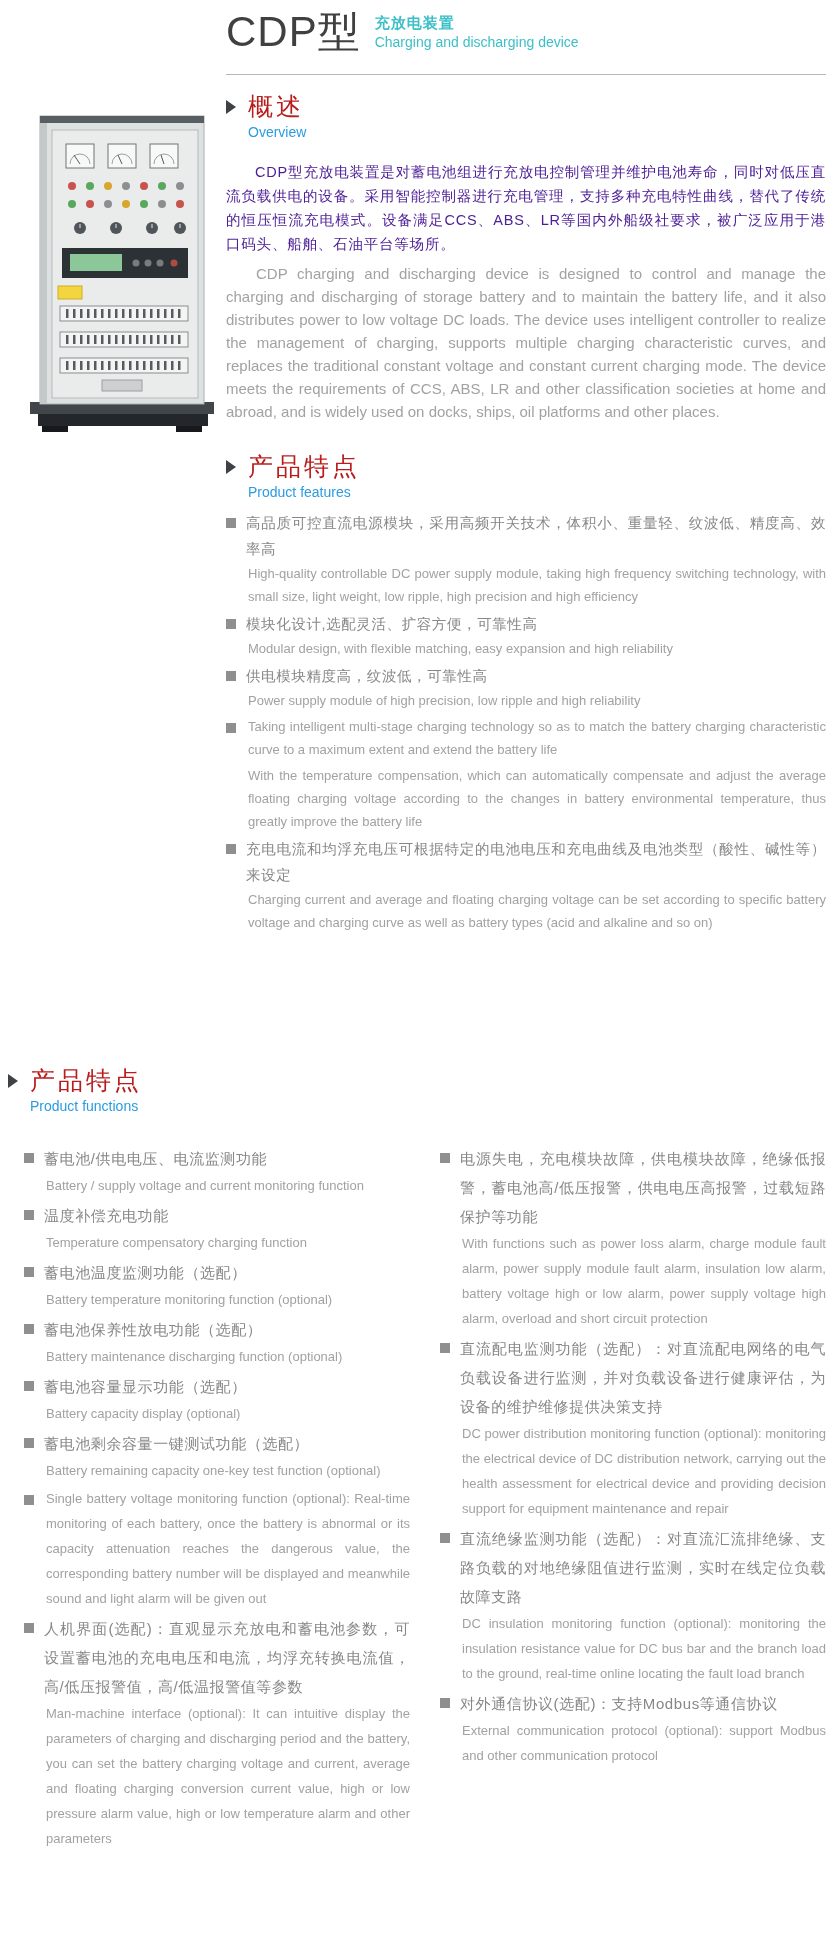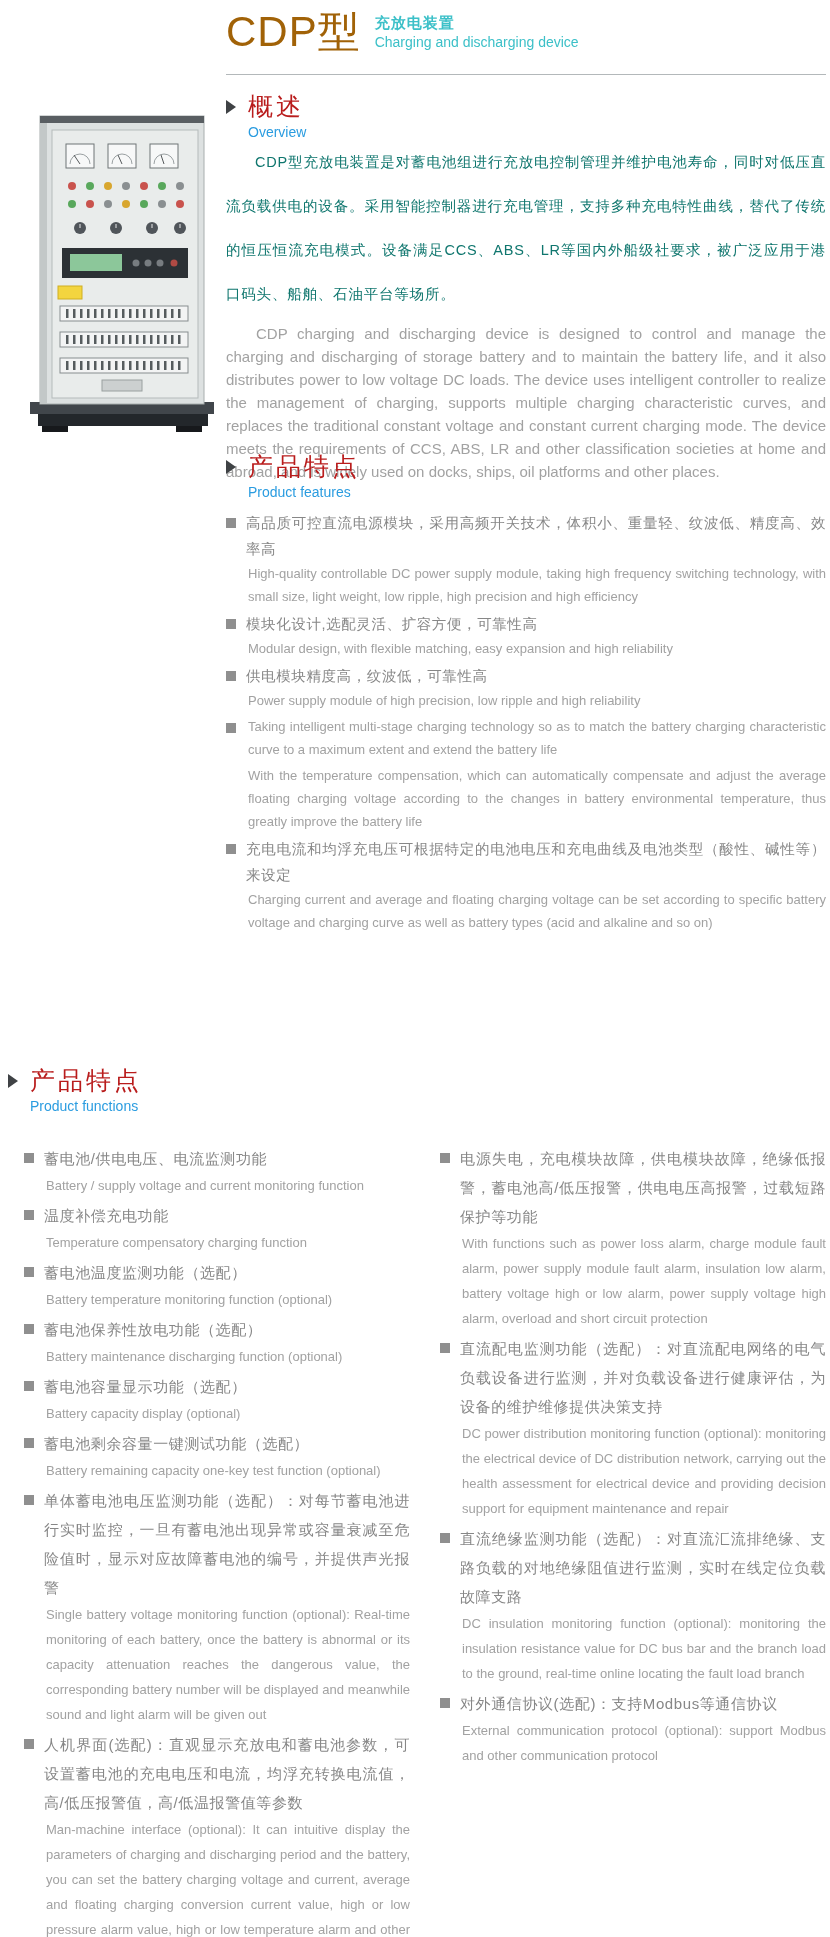--- a/index.html
+++ b/index.html
@@ -3,35 +3,35 @@
 <meta charset="utf-8">
 <style>
   html,body { margin:0; padding:0; }
   body {
     width:830px; height:1937px; position:relative;
     background:#ffffff; overflow:hidden;
     font-family:"Liberation Sans", sans-serif;
   }
   
   #header { position:absolute; left:226px; top:8px; display:flex; align-items:flex-start; }
-  .model { font-size:42px; line-height:48px; color:#a16207; font-weight:400; letter-spacing:1px; }
+  .model { font-size:42px; line-height:48px; color:#404040; font-weight:400; letter-spacing:1px; }
   .model-sub { margin-left:14px; margin-top:4px; }
   .model-sub .cnt { font-size:15px; font-weight:700; color:#3cc0c8; line-height:21px; letter-spacing:1px; }
   .model-sub .ent { font-size:14px; color:#3cc0c8; line-height:19px; }
   #title-divider { position:absolute; left:226px; top:74px; width:600px; height:1px; background:#b3b8ba; }
 
   
   .sec-head-row { display:flex; align-items:center; }
   .tri { width:0; height:0; border-top:7px solid transparent; border-bottom:7px solid transparent;
          border-left:10px solid #3f4245; flex:0 0 auto; }
   .sec-cn { font-size:25px; color:#b91c1c; margin-left:12px; letter-spacing:3px; font-weight:400; }
   .sec-en { font-size:14px; color:#2a9ce0; margin-left:22px; margin-top:1px; }
 
   
-  .cn-par { margin-top:0; font-size:14.5px; color:#0f766e; line-height:44px;
+  .cn-par { margin-top:20px; font-size:14.5px; color:#4c1d95; line-height:24px;
             text-align:justify; text-indent:2em; letter-spacing:0.8px; }
   .en-par { margin-top:6px; font-size:15px; color:#a2a2a2; line-height:23px;
             text-align:justify; text-indent:2em; }
 
   
   .item { margin-bottom:3px; }
   .item .cnline { position:relative; padding-left:20px; font-size:14.5px; color:#878787;
                   line-height:26px; text-align:justify; letter-spacing:0.6px; }
   .item .bullet { position:absolute; left:0; top:8px; width:10px; height:10px; background:#8f8f8f; }
   .item .enline { padding-left:22px; font-size:13px; color:#a2a2a2; line-height:23px; text-align:justify; }
@@ -209,21 +209,21 @@
     </div>
     <div class="item fn">
       <div class="cnline"><span class="bullet"></span><span>蓄电池容量显示功能（选配）</span></div>
       <div class="enline">Battery capacity display (optional)</div>
     </div>
     <div class="item fn">
       <div class="cnline"><span class="bullet"></span><span>蓄电池剩余容量一键测试功能（选配）</span></div>
       <div class="enline">Battery remaining capacity one-key test function (optional)</div>
     </div>
     <div class="item fn">
-      <div class="cnline"><span class="bullet"></span><span>单体蓄电池电压监测功能（选配）：对每节蓄电池进行实时监控，一旦有蓄电池出现异常或容量衰减至危险值时，显示对应故障蓄电池的编号，并提供声光报警</span></div>
+      <div class="cnline"><span class="bullet"></span></div>
       <div class="enline">Single battery voltage monitoring function (optional): Real-time monitoring of each battery, once the battery is abnormal or its capacity attenuation reaches the dangerous value, the corresponding battery number will be displayed and meanwhile sound and light alarm will be given out</div>
     </div>
     <div class="item fn">
       <div class="cnline"><span class="bullet"></span><span>人机界面(选配)：直观显示充放电和蓄电池参数，可设置蓄电池的充电电压和电流，均浮充转换电流值，高/低压报警值，高/低温报警值等参数</span></div>
       <div class="enline">Man-machine interface (optional): It can intuitive display the parameters of charging and discharging period and the battery, you can set the battery charging voltage and current, average and floating charging conversion current value, high or low pressure alarm value, high or low temperature alarm and other parameters</div>
     </div>
   </div>
 
   <div class="col-right">
     <div class="item fn">

